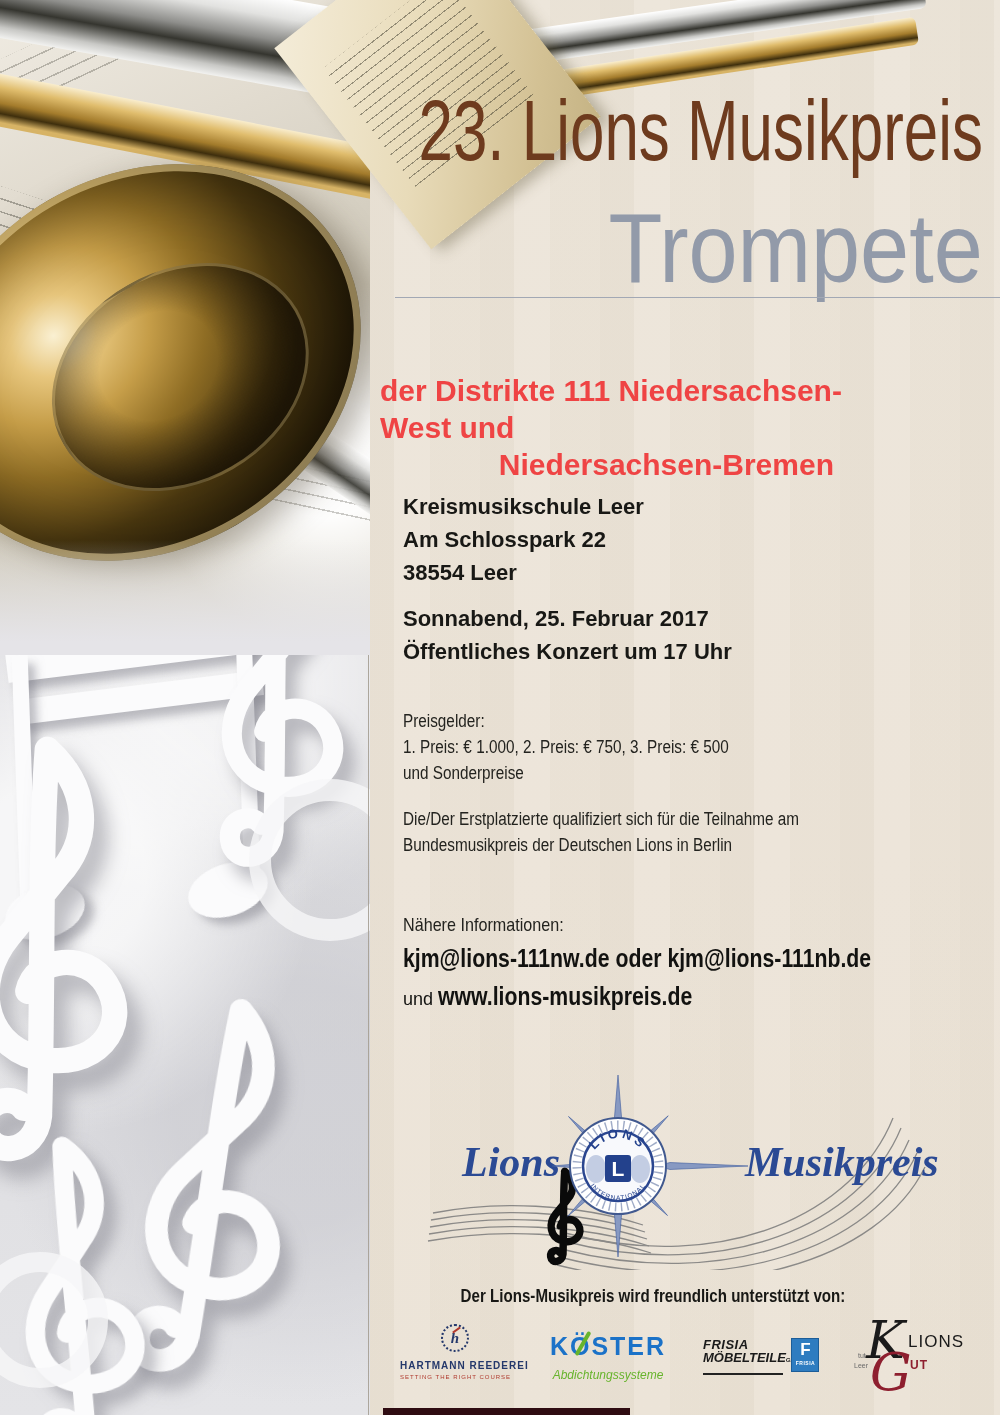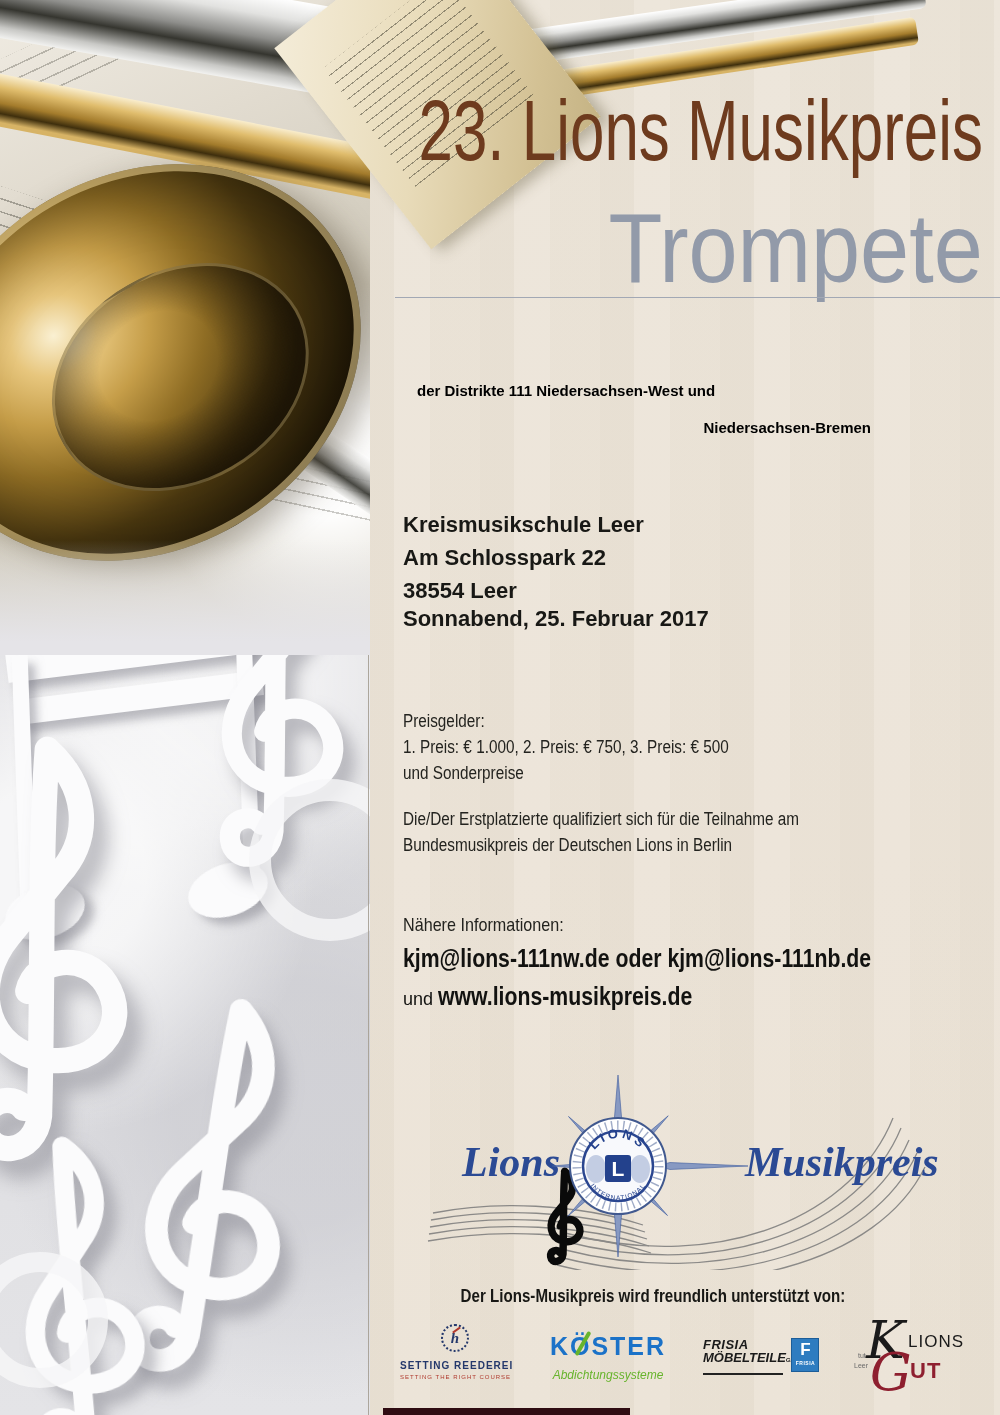--- a/index.html
+++ b/index.html
@@ -52,21 +52,21 @@
   #tube-long-1{left:352px;top:14px;width:575px;height:34px;transform:rotate(-8deg);}
   #tube-long-2{left:360px;top:58px;width:560px;height:28px;transform:rotate(-8.5deg);}
 
   
   #title-line1{top:84px;right:17px;font-size:86px;line-height:92px;color:#6e3b1e;
     transform:scaleX(.72);transform-origin:top right;white-space:nowrap;}
   #title-line2{top:196px;right:17px;font-size:98px;line-height:104px;color:#929aa9;
     transform:scaleX(.9);transform-origin:top right;white-space:nowrap;}
   #title-rule{left:395px;top:297px;width:605px;height:1px;background:#a2a8b4;}
 
-  #districts{left:417px;top:372px;width:468px;font-weight:bold;font-size:15px;line-height:37px;color:#000000;}
+  #districts{left:380px;top:372px;width:468px;font-weight:bold;font-size:30px;line-height:37px;color:#ef4444;}
   #districts .l2{text-align:right;padding-right:14px;}
 
   .bold-block{left:403px;font-weight:bold;font-size:22px;line-height:33px;color:#181815;}
   .reg-block{left:403px;font-size:18px;line-height:26px;color:#23231f;
     transform:scaleX(.85);transform-origin:top left;white-space:nowrap;}
 
   #info-emails{left:403px;top:944px;font-weight:bold;font-size:25px;color:#121210;
     transform:scaleX(.85);transform-origin:top left;white-space:nowrap;}
   #info-web{left:403px;top:982px;color:#121210;white-space:nowrap;}
   #info-web .pre{font-size:18px;}
@@ -103,21 +103,21 @@
   #frisia-badge{display:inline-block;vertical-align:top;margin-left:4px;width:26px;height:32px;background:#2e7cc0;
     text-align:center;border:1px solid #1c5d98;}
   #frisia-badge .f{color:#fff;font-weight:800;font-size:17px;line-height:21px;}
   #frisia-badge .lbl{color:#fff;font-size:5px;font-weight:bold;letter-spacing:.5px;}
 
   #sponsor-kultur{left:858px;top:1316px;width:120px;height:80px;}
   .script{font-family:"DejaVu Serif",serif;font-style:italic;}
   #kultur-k{position:absolute;left:8px;top:-6px;font-size:52px;color:#1a1a1a;}
   #kultur-ultur{position:absolute;left:50px;top:16px;font-size:17px;letter-spacing:1px;color:#1a1a1a;}
   #kultur-g{position:absolute;left:12px;top:26px;font-size:52px;color:#8e1f2f;}
-  #kultur-ut{position:absolute;left:52px;top:42px;font-size:22px;font-weight:bold;letter-spacing:1px;color:#8e1f2f;}
+  #kultur-ut{position:absolute;left:52px;top:42px;font-size:12px;font-weight:bold;letter-spacing:1px;color:#8e1f2f;}
   #kultur-tiny1{position:absolute;left:0px;top:36px;font-size:7px;color:#6a6a6a;}
   #kultur-tiny2{position:absolute;left:-4px;top:46px;font-size:7px;color:#6a6a6a;}
 
   #bottom-bar{left:383px;top:1408px;width:247px;height:7px;background:#2f0c12;}
 </style>
 </head>
 <body>
 
 <div class="abs" id="left-art">
   <svg width="370" height="855" style="position:absolute;left:0;top:560px;">
@@ -161,28 +161,29 @@
 
 <div class="abs" id="title-line1">23. Lions Musikpreis</div>
 <div class="abs" id="title-line2">Trompete</div>
 <div class="abs" id="title-rule"></div>
 
 <div class="abs" id="districts">
   <div class="l1">der Distrikte 111 Niedersachsen-West und</div>
   <div class="l2">Niedersachsen-Bremen</div>
 </div>
 
-<div class="abs bold-block" style="top:508px;">
+<div class="abs bold-block" style="top:490px;">
   <div>Kreismusikschule Leer</div>
   <div>Am Schlosspark 22</div>
   <div>38554 Leer</div>
 </div>
 
 <div class="abs bold-block" style="top:602px;">
   <div>Sonnabend, 25. Februar 2017</div>
+  <div>Öffentliches Konzert um 17 Uhr</div>
 </div>
 
 <div class="abs reg-block" style="top:708px;">
   <div>Preisgelder:</div>
   <div>1. Preis: € 1.000, 2. Preis: € 750, 3. Preis: € 500</div>
   <div>und Sonderpreise</div>
 </div>
 
 <div class="abs reg-block" style="top:806px;">
   <div>Die/Der Erstplatzierte qualifiziert sich für die Teilnahme am</div>
@@ -249,21 +250,21 @@
   </text>
 </svg>
 
 <div class="abs" id="supporters-heading">Der Lions-Musikpreis wird freundlich unterstützt von:</div>
 
 <div class="abs" id="sponsor-hartmann">
   <div id="hartmann-circle">
     <span>h</span>
     <span class="tick"></span>
   </div>
-  <div id="hartmann-name">SETTING REEDEREI</div>
+  <div id="hartmann-name">HARTMANN REEDEREI</div>
   <div id="hartmann-tagline">SETTING THE RIGHT COURSE</div>
 </div>
 
 <div class="abs" id="sponsor-koester">
   <div id="koester-name">
     <span>KÖSTER</span>
     <span id="koester-slash"></span>
   </div>
   <div id="koester-tagline">Abdichtungssysteme</div>
 </div>

